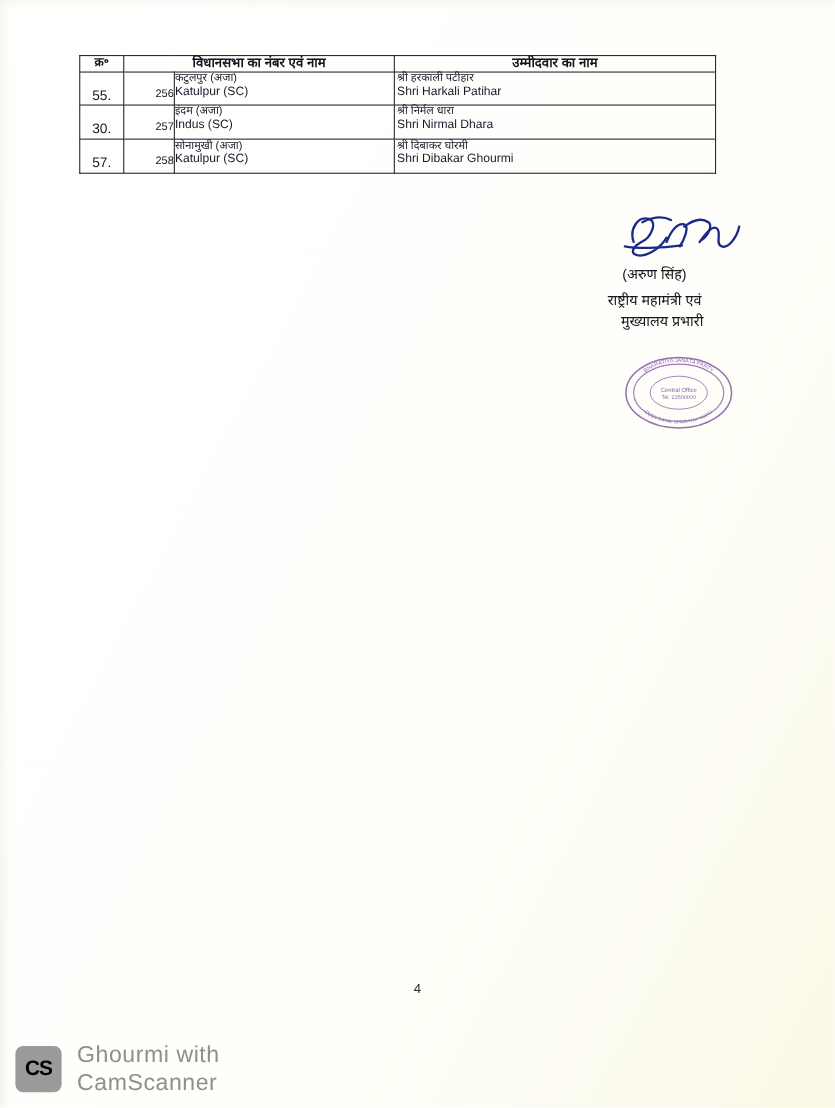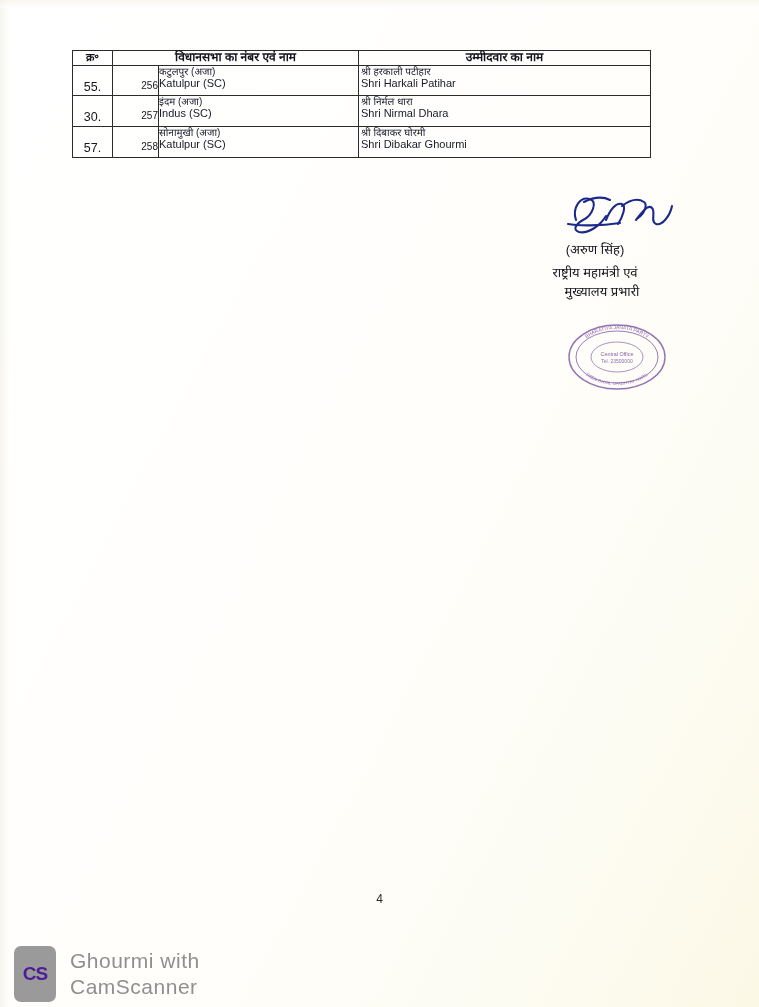--- a/index.html
+++ b/index.html
@@ -142,24 +142,24 @@
   .cs-watermark {
     position: absolute;
     left: 14px;
     top: 946px;
     display: flex;
     align-items: center;
     gap: 14px;
   }
   .cs-logo {
     width: 42px;
-    height: 56px;
+    height: 42px;
     border-radius: 7px;
     background: #9a9a9a;
-    color: #4c1d95;
+    color: #000000;
     font-size: 19px;
     font-weight: 700;
     letter-spacing: -1px;
     display: flex;
     align-items: center;
     justify-content: center;
     font-family: "Liberation Sans", sans-serif;
   }
   .cs-text {
     color: #8f8f8f;

